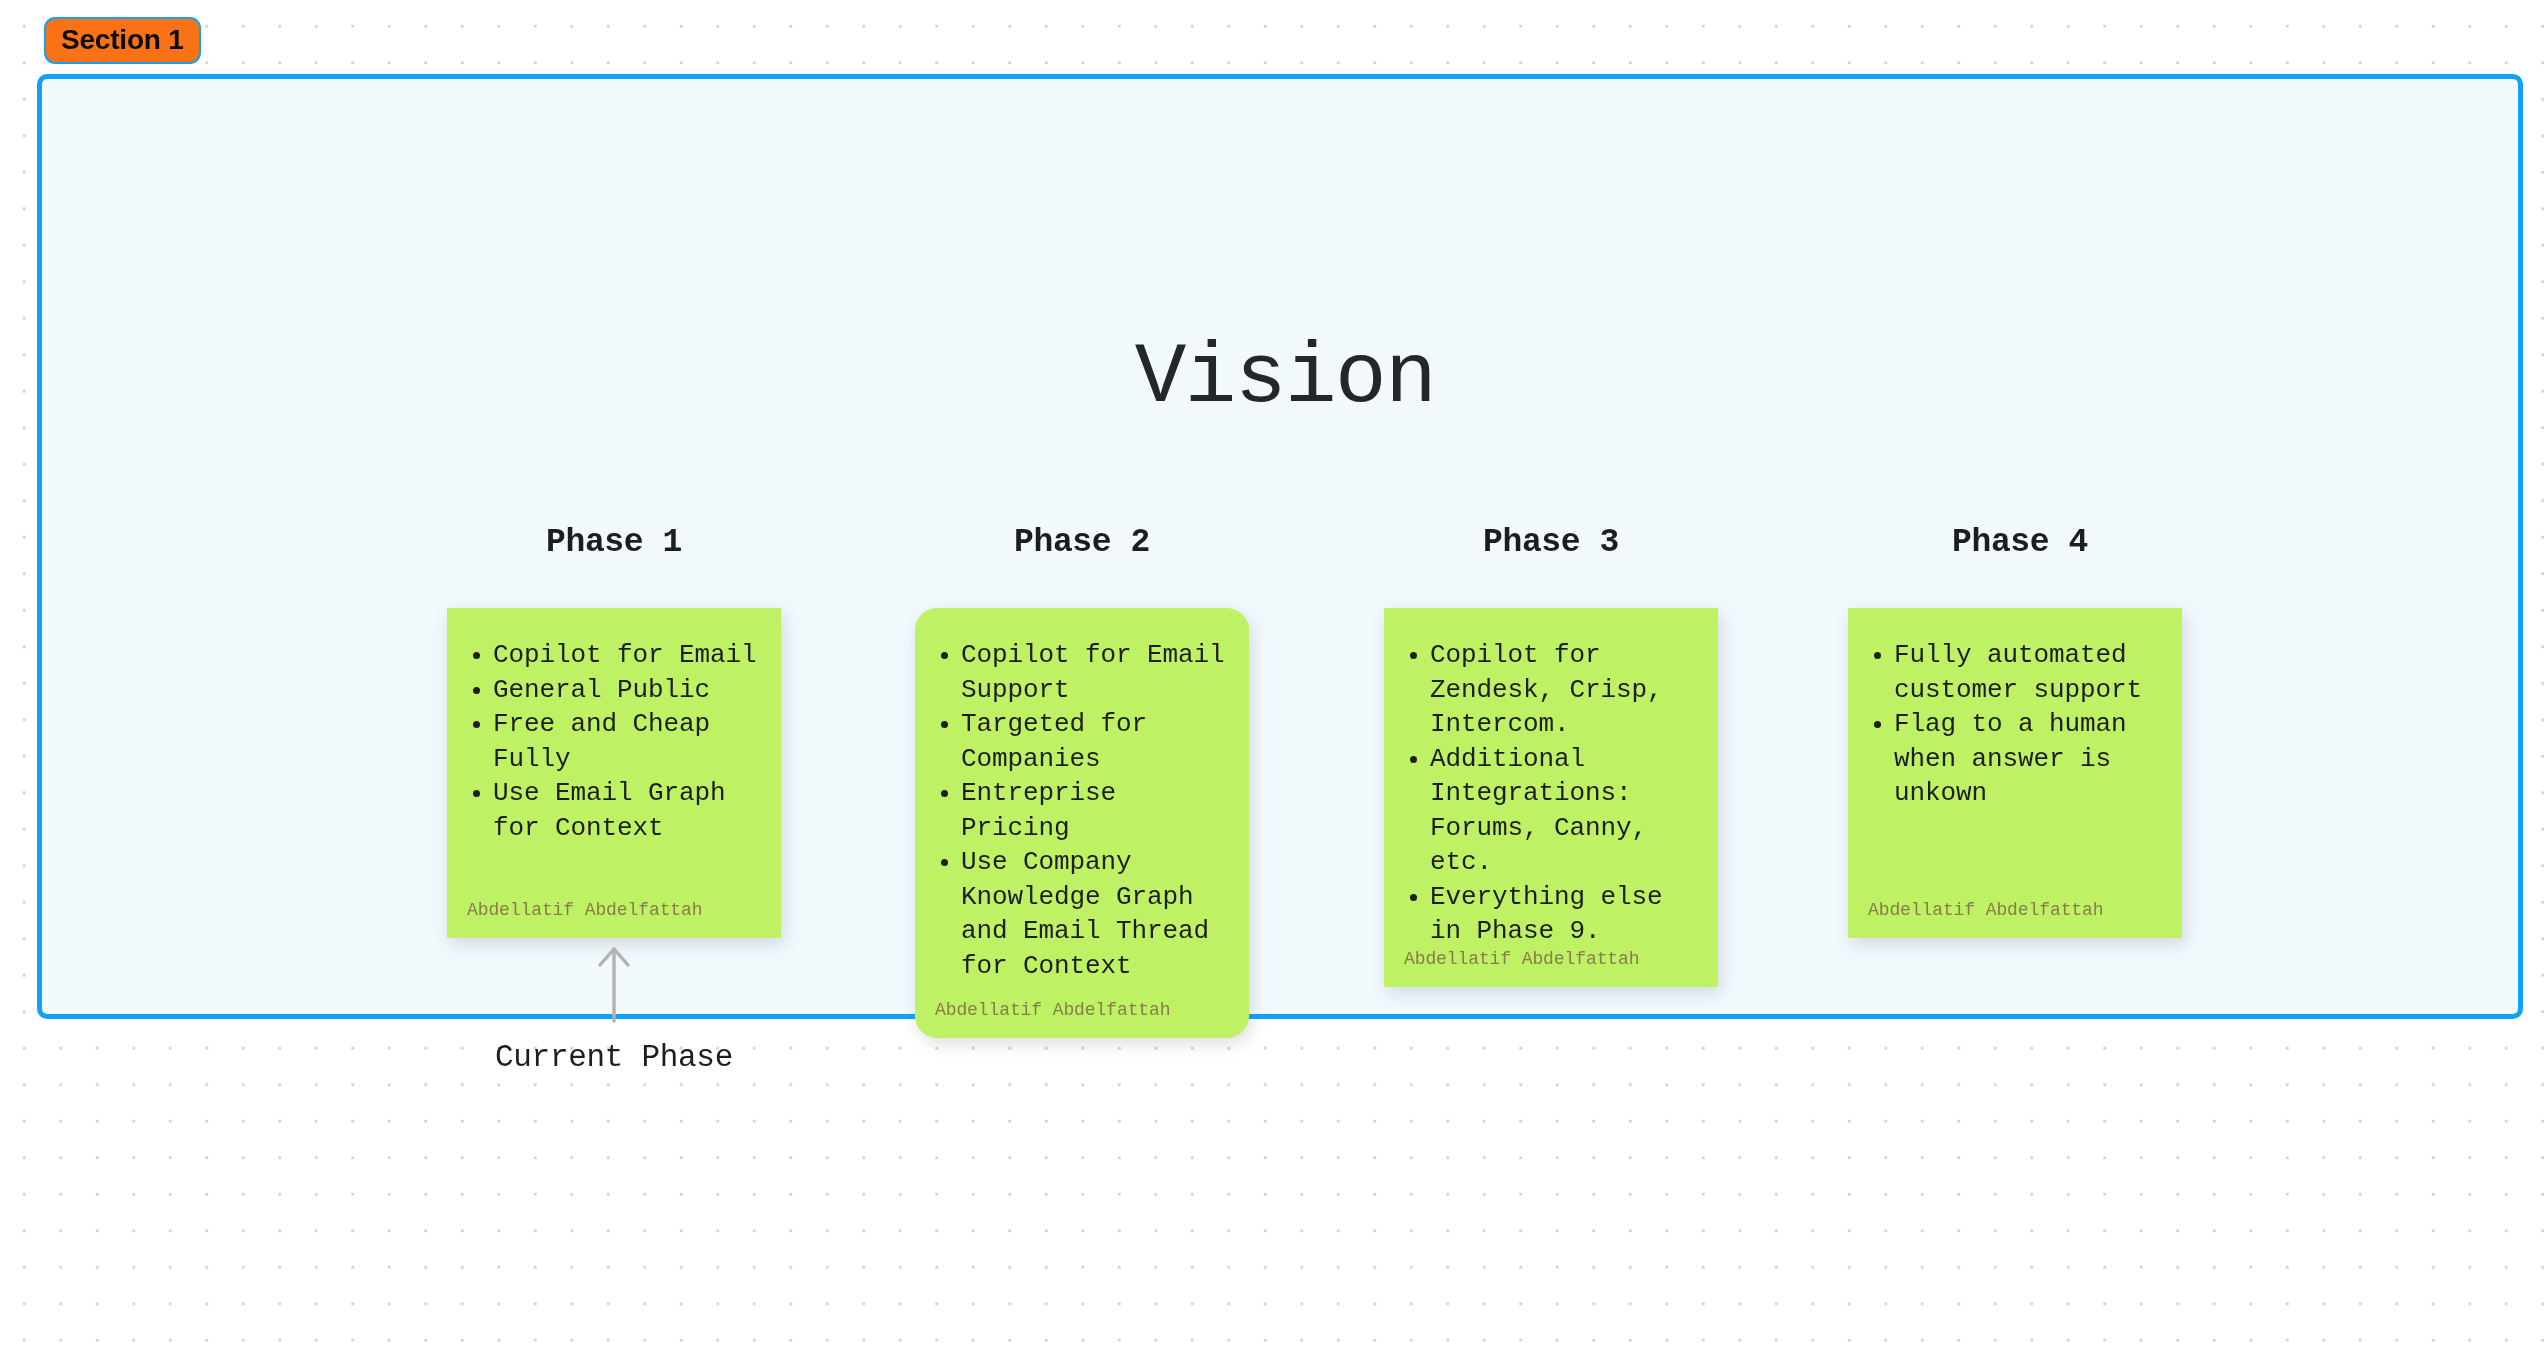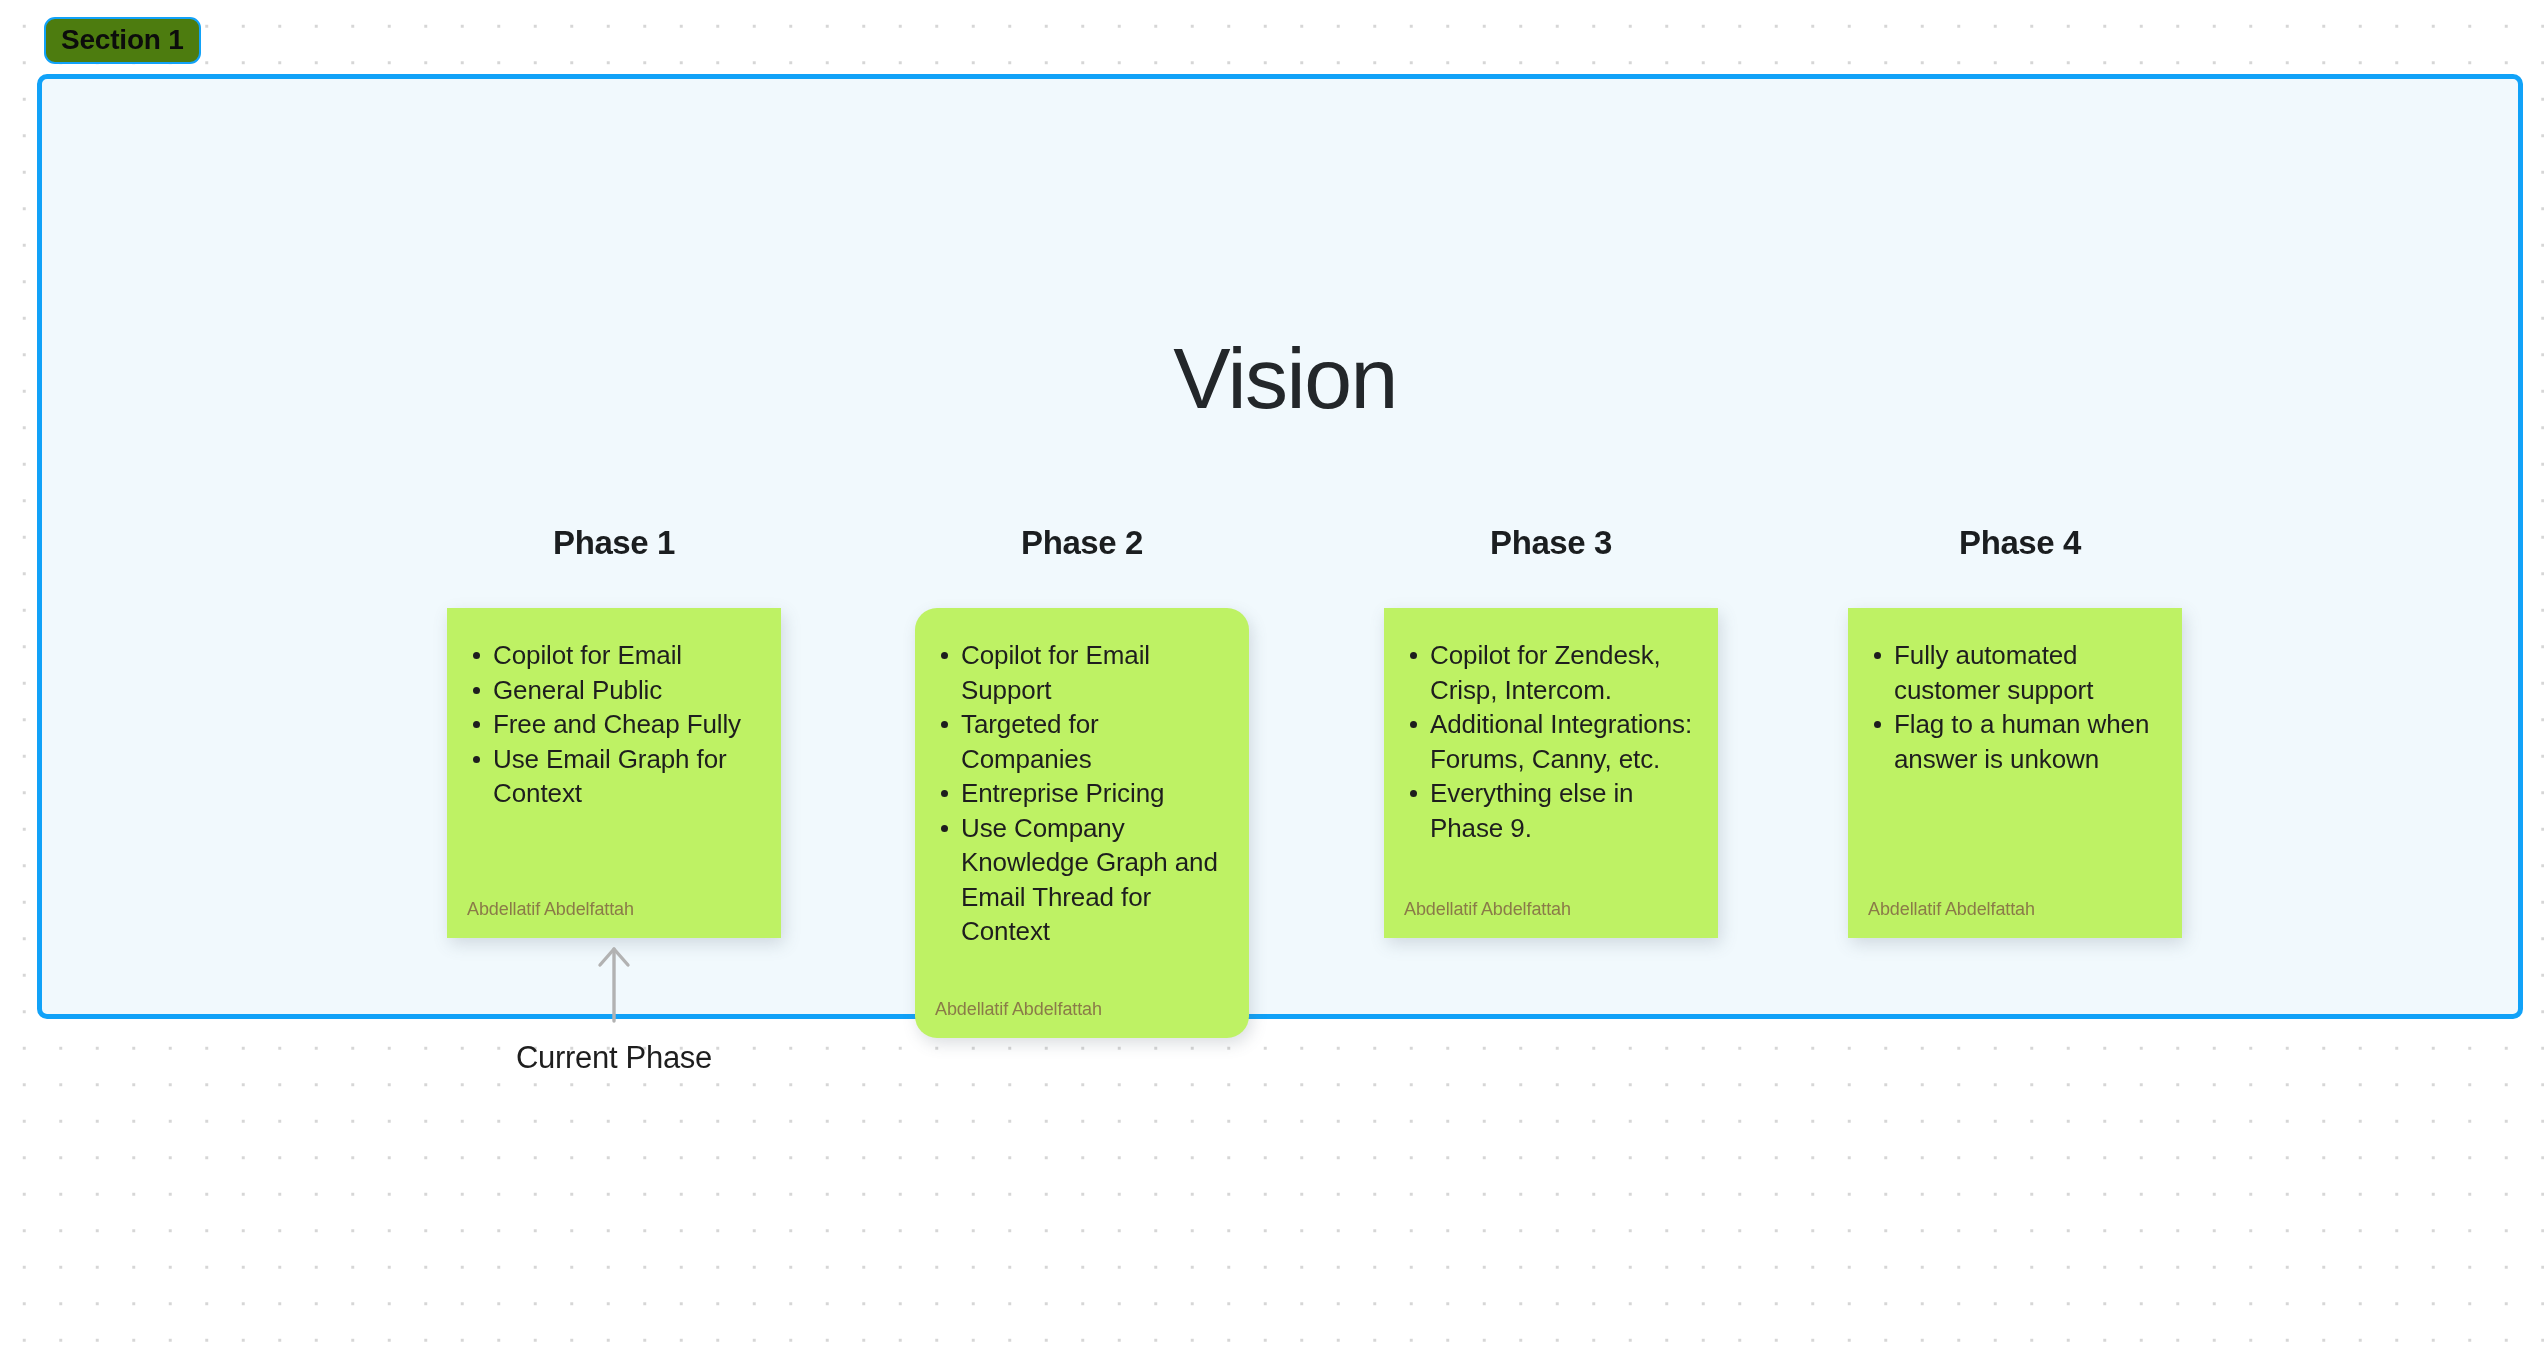--- a/index.html
+++ b/index.html
@@ -22,28 +22,29 @@
   
   .section-frame {
     position:absolute;
     left:37px;
     top:74px;
     width:2486px;
     height:945px;
     border:5px solid #11a2f8;
     border-radius:10px;
     background:#f1f9fd;
+    font-family:Liberation Mono, monospace;
   }
 
   .section-label {
     position:absolute;
     left:44px;
     top:17px;
     padding:6px 15px 8px 15px;
-    background:#4d7c0f;
+    background:#f97316;
     border:2.5px solid #11a2f8;
     border-radius:11px;
     font-size:28px;
     font-weight:700;
     color:#0c0c0c;
     letter-spacing:-0.2px;
     line-height:1.05;
     z-index:5;
   }
 

